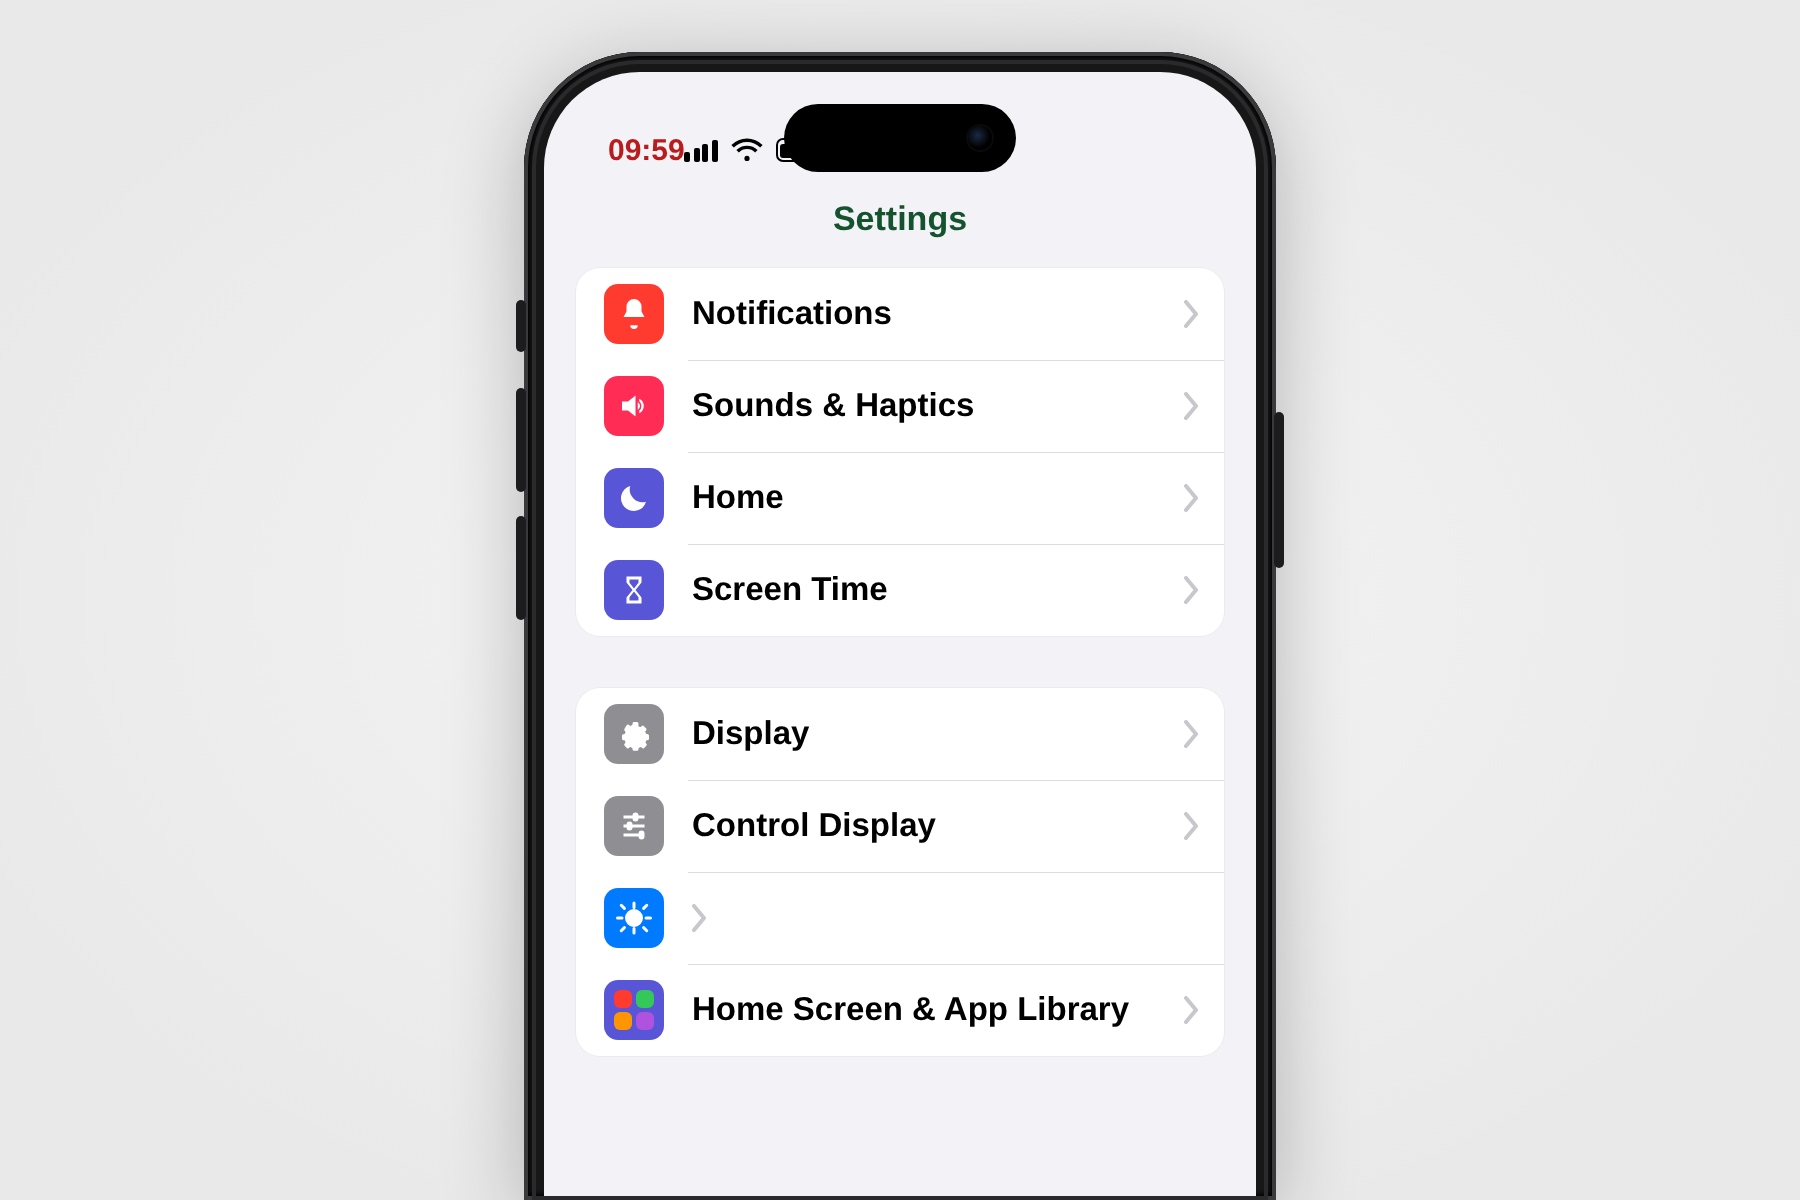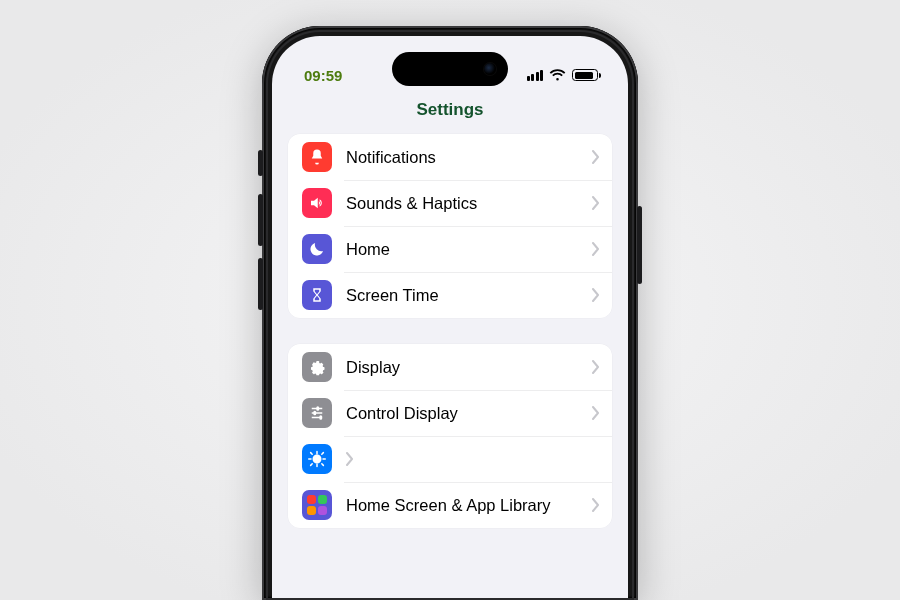--- a/index.html
+++ b/index.html
@@ -65,25 +65,24 @@
     background: radial-gradient(circle at 40% 40%, #1b2a44 0%, #000 60%);
     border-radius: 50%;
     box-shadow: 0 0 0 1px #0a0a0a;
   }
 
   .status-bar {
     position: relative;
     height: 58px;
     display: flex;
     align-items: center;
-    justify-content: space-between;
     padding: 20px 30px 0 32px;
     font-size: 15px;
     font-weight: 600;
-    color: #4d7c0f;
+    color: #b91c1c;
   }
   .status-right { display: flex; align-items: center; gap: 6px; }
   .signal { display: flex; align-items: flex-end; gap: 1.5px; }
   .signal i { width: 3px; background: #000; border-radius: 1px; display: block; }
   .signal i:nth-child(1){height:5px}
   .signal i:nth-child(2){height:7px}
   .signal i:nth-child(3){height:9px}
   .signal i:nth-child(4){height:11px}
   .wifi svg { display:block; }
   .battery {
@@ -145,21 +144,21 @@
     display: flex;
     align-items: center;
     justify-content: center;
     flex-shrink: 0;
     color: #fff;
   }
   .icon svg { width: 18px; height: 18px; }
   .row-label {
     flex: 1;
     font-size: 16.5px;
-    font-weight: 400;
+    font-weight: 700;
     color: #000;
   }
   .chevron {
     color: #c7c7cc;
   }
   .chevron svg{width:8px;height:14px;display:block}
 
   
   .bg-red    { background:#ff3b30; }
   .bg-pink   { background:#ff2d55; }

